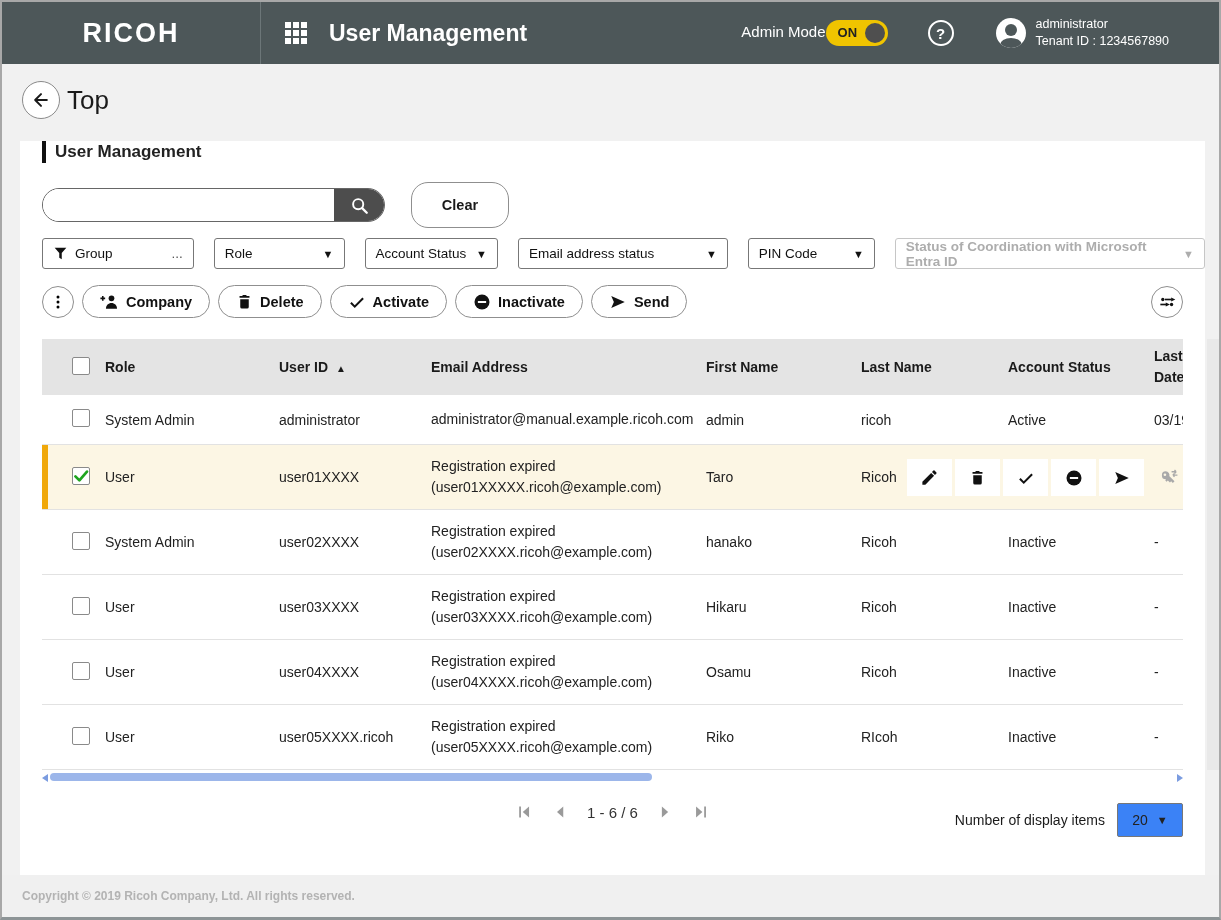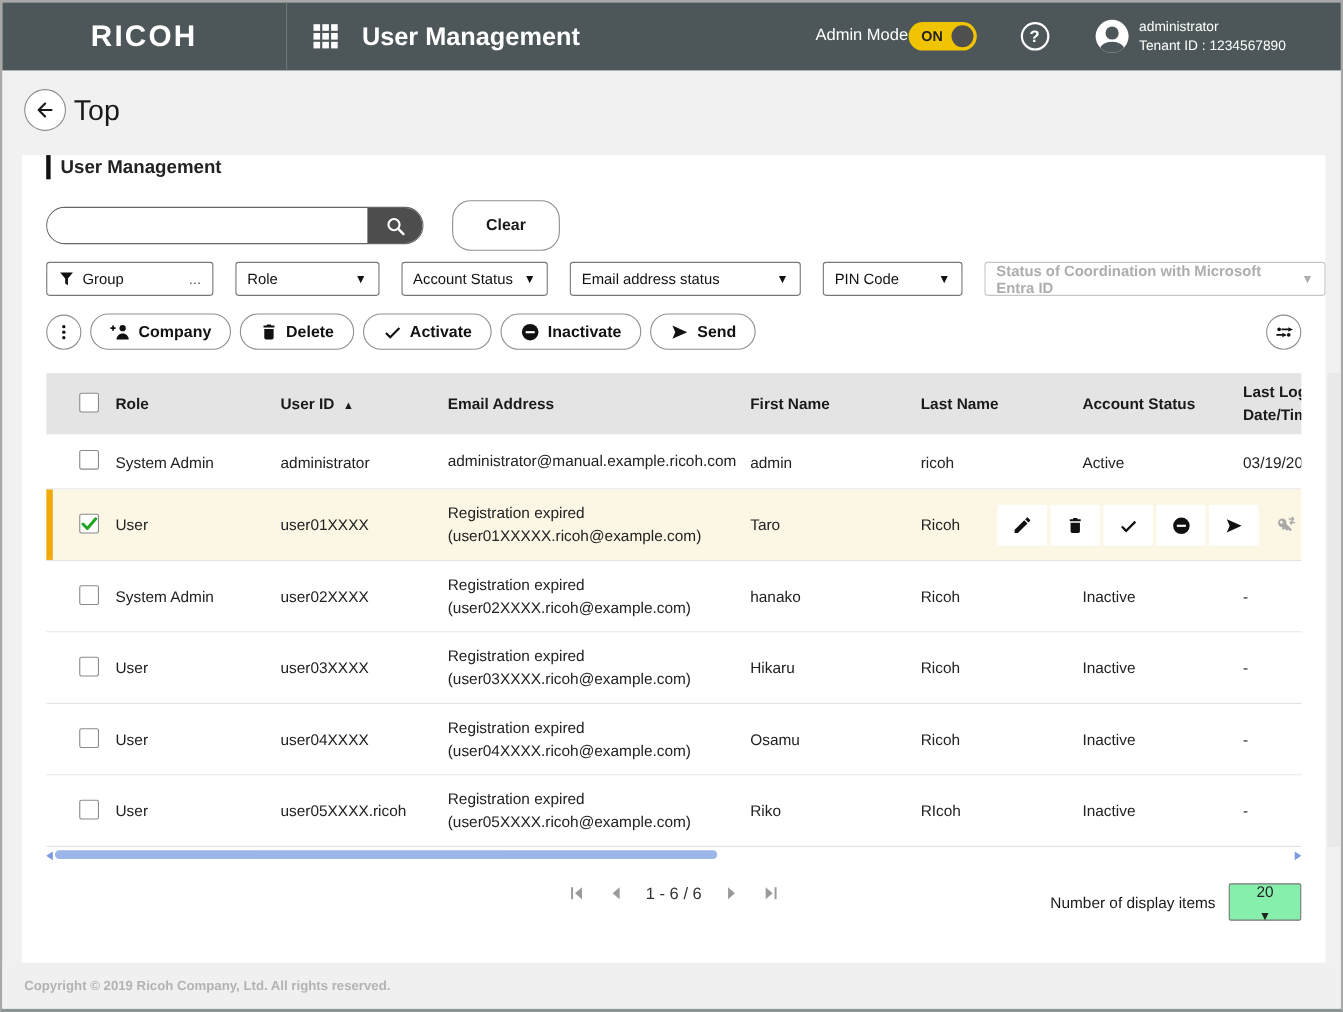--- a/index.html
+++ b/index.html
@@ -64,21 +64,21 @@
 
   
   .table-region { position:relative; margin:21px 0 0 22px; }
   .vtrack { position:absolute; right:-19px; top:0; bottom:0; width:17px; background:#e9e9e9; }
   .table-viewport { width:1141px; overflow:hidden; position:relative; }
   .table-inner { width:1240px; }
   .thead { height:56px; background:#e4e4e4; display:flex; align-items:center; font-size:14px; font-weight:bold; color:#1a1a1a; }
   .cell { flex:0 0 auto; white-space:nowrap; }
   .c-cb { width:63px; padding-left:30px; }
   .c-role { width:150px; }
-  .c-uid { width:152px; }
+  .c-uid { width:152px;margin-left:24px; }
   .c-email { width:275px; }
   .c-first { width:155px; }
   .c-last { width:147px; }
   .c-acct { width:146px; }
   .c-login { width:152px; }
   .sort { font-size:10px; margin-left:4px; }
   .thead .c-login { line-height:1.5; }
 
   .tbody .row { display:flex; align-items:center; border-bottom:1px solid #e2e2e2; background:#fff; font-size:14px; color:#222; position:relative; }
   .row.h1 { height:50px; }
@@ -100,21 +100,21 @@
   .hs-left { left:0; border-width:4px 6px 4px 0; border-color:transparent #7b9ce0 transparent transparent; }
   .hs-right { right:0; border-width:4px 0 4px 6px; border-color:transparent transparent transparent #7b9ce0; }
 
   
   .pg-row { position:relative; margin-top:21px; height:34px; }
   .pager { position:absolute; left:50%; transform:translateX(-50%); display:flex; align-items:center; gap:18px; }
   .pg-btn { background:none; border:none; cursor:pointer; display:flex; align-items:center; padding:0; }
   .pg-range { font-size:15px; color:#333; }
   .display-items { position:absolute; right:22px; top:0; display:flex; align-items:center; }
   .di-label { font-size:14px; color:#1a1a1a; }
-  .di-select { margin-left:12px; width:66px; height:34px; border:1px solid #777; border-radius:2px; background:#86efac; display:flex; align-items:center; justify-content:center; gap:9px; font-size:14px; cursor:pointer;flex-direction:column; }
+  .di-select { margin-left:12px; width:66px; height:34px; border:1px solid #777; border-radius:2px; background:#3b82f6; display:flex; align-items:center; justify-content:center; gap:9px; font-size:14px; cursor:pointer; }
   .di-select .caret { font-size:11px; }
 
   .footer { position:absolute; left:0; right:0; bottom:0; height:42px; background:#f0f0f0; display:flex; align-items:center; }
   .footer span { margin-left:20px; font-size:12px; color:#b3b3b3;font-weight:bold; }
 </style>
 </head>
 <body>
 
 <div class="page">
 

